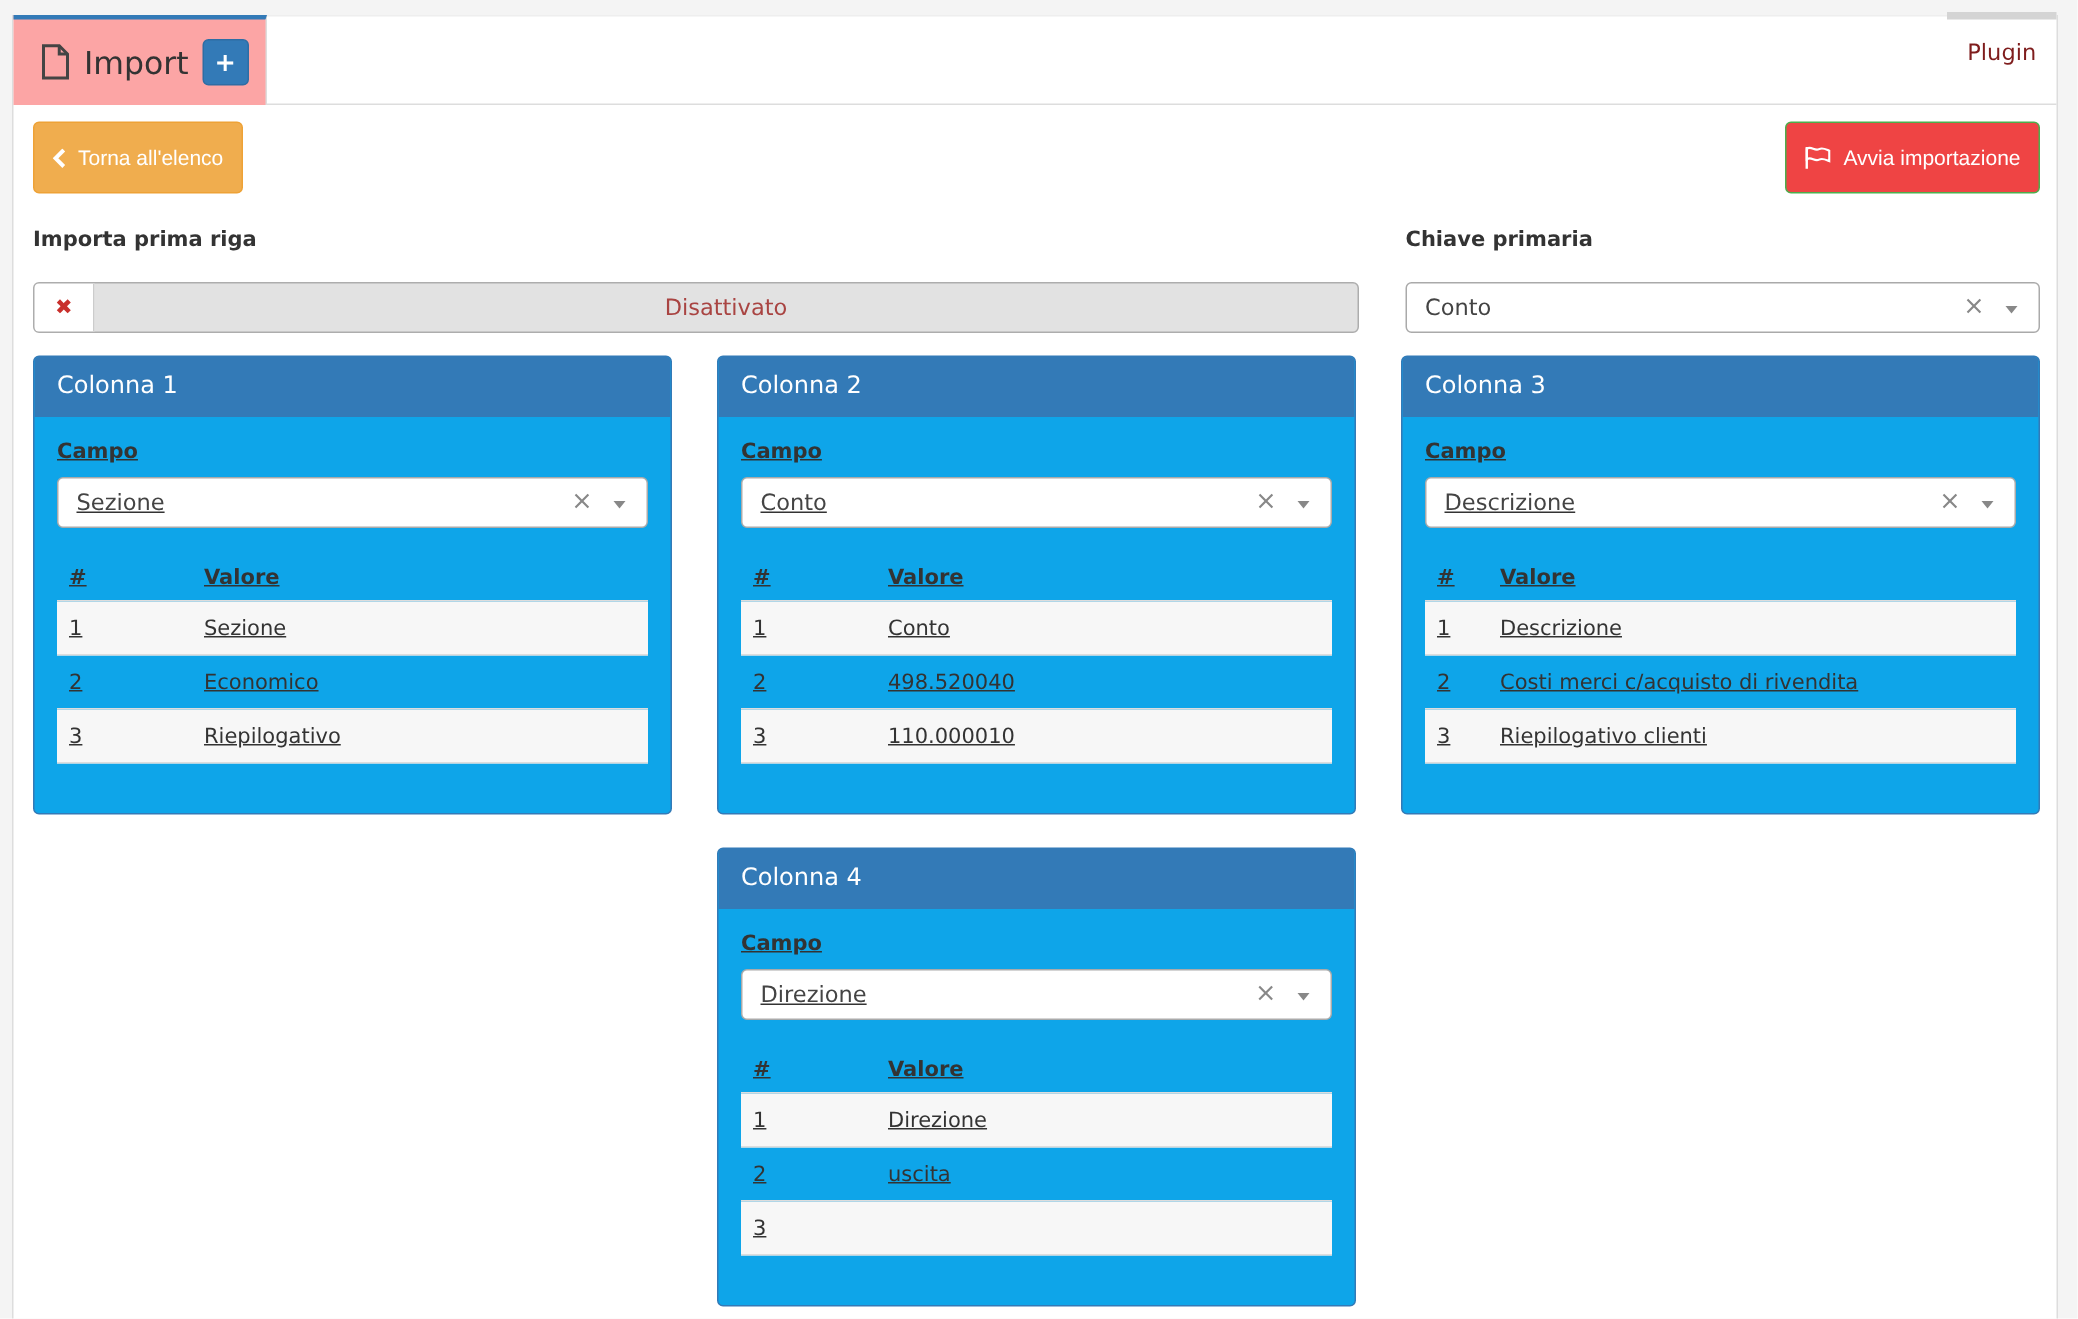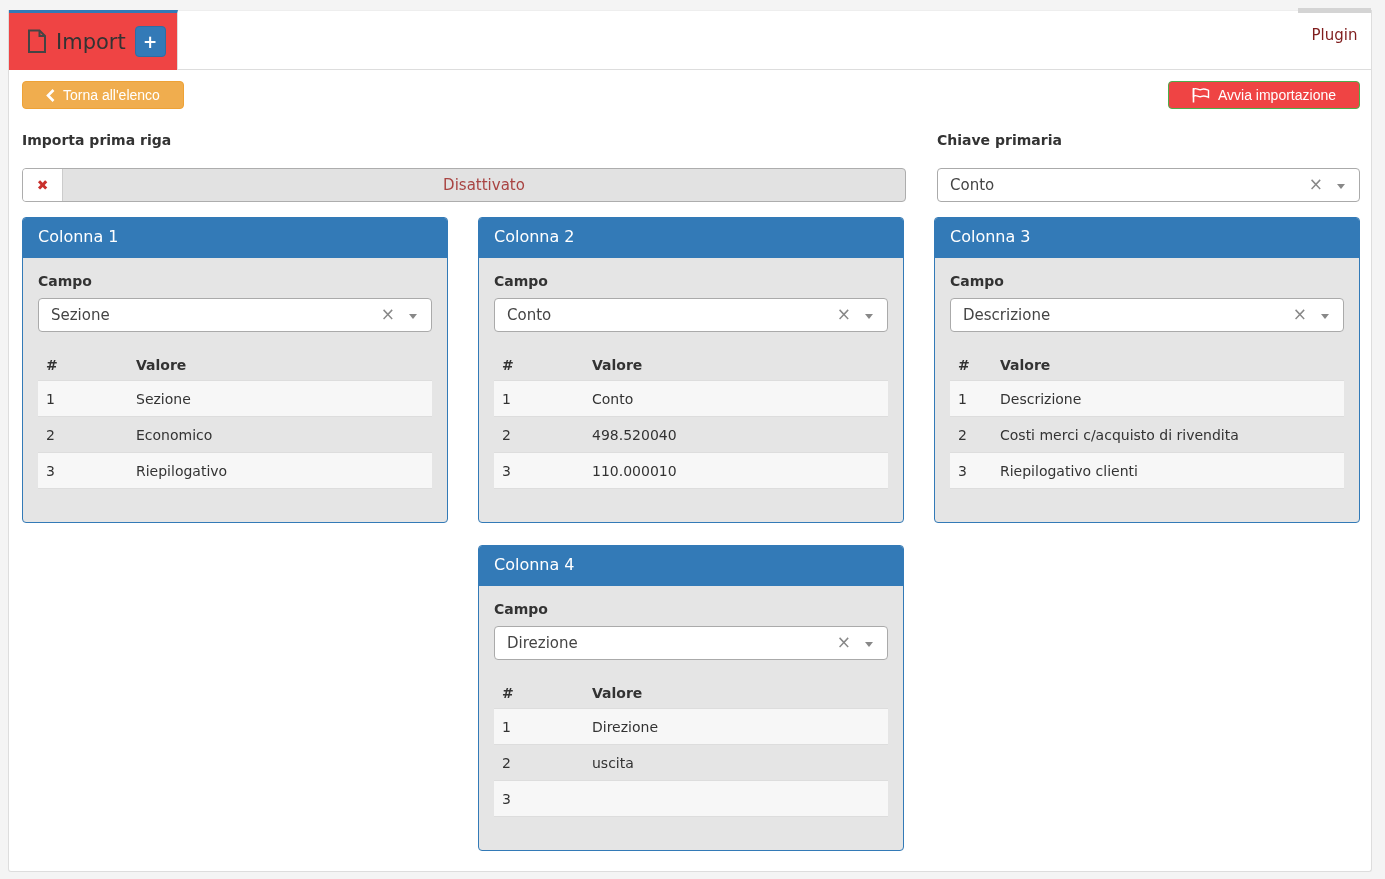--- a/index.html
+++ b/index.html
@@ -12,21 +12,21 @@
   }
   .card {
     width:1364px; margin:10px 0 0 8px;
     background:#fff; border:1px solid #ddd; border-top:none;
     border-radius:0 0 3px 3px;
   }
   
   .tabstrip { display:flex; height:60px; }
   .tab-import {
     border-top:3px solid #337ab7; border-right:1px solid #ddd;
-    background:#ef4444; display:flex; align-items:center;
+    background:#fca5a5; display:flex; align-items:center;
     padding:0 11px 0 18px; gap:9px; cursor:pointer;
   }
   .tab-import-title { font-size:21px; color:#333; white-space:nowrap; }
   .add-btn {
     width:31px; height:31px; background:#337ab7; border:1px solid #2e6da4;
     border-radius:4px; color:#fff; font-size:17px; font-weight:bold;
     display:flex; align-items:center; justify-content:center; cursor:pointer;
   }
   .tab-rest {
     flex:1; border-top:1px solid #eee; border-bottom:1px solid #ddd;
@@ -34,22 +34,22 @@
   }
   .tab-plugin {
     width:73px; margin-top:-3px; border-top:5px solid #d4d4d4;
     display:flex; justify-content:center; align-items:flex-start;
     padding-top:13px; color:#7f1d1d; font-size:15px; cursor:pointer;
   }
   
   .content { padding:11px 11px 20px 13px; }
   .toolbar-row { display:flex; justify-content:space-between; }
   .btn {
-    height:28px; border-radius:4px; color:#fff; font-size:14px;
-    display:inline-flex; align-items:center; gap:8px; padding:0 23px;
+    height:48px; border-radius:4px; color:#fff; font-size:14px;
+    display:inline-flex; align-items:center; gap:8px; padding:0 12px;
     border:1px solid transparent; cursor:pointer; white-space:nowrap;
   }
   .btn-back  { background:#f0ad4e; border-color:#eea236; }
   .btn-start { background:#ef4444; border-color:#4cae4c; }
   .settings-row { display:flex; gap:31px; margin-top:23px; }
   .settings-left { width:884px; }
   .settings-right { flex:1; }
   .field-label { font-weight:bold; font-size:14px; margin-bottom:20px; color:#333; }
   .toggle {
     display:flex; height:34px; border:1px solid #adadad; border-radius:4px;
@@ -71,24 +71,24 @@
   }
   .select .clear { position:absolute; right:36px; top:7px; color:#888; font-size:17px; line-height:1; cursor:pointer; }
   .select .arrow {
     position:absolute; right:14px; top:15px; width:0; height:0;
     border-left:4px solid transparent; border-right:4px solid transparent;
     border-top:5px solid #888; cursor:pointer;
   }
   
   .panels-row { display:flex; gap:30px; margin-top:15px; }
   .panels-row.second { margin-top:22px;justify-content:center; }
-  .panel { flex:1; border:1px solid #337ab7; border-radius:4px; background:#e5e5e5; overflow:hidden; }
+  .panel { flex:1; border:1px solid #337ab7; border-radius:4px; background:#0ea5e9; overflow:hidden; }
   .panel.single { flex:none; width:calc((100% - 60px)/3); }
   .panel-heading { background:#337ab7; color:#fff; padding:9px 15px; font-size:16px; height:40px; }
-  .panel-body { padding:15px 15px 33px; }
+  .panel-body { padding:15px 15px 33px;text-decoration:underline; }
   .panel-body .field-label { margin-bottom:9px; }
   .panel-body .select { margin-bottom:18px; }
   table { width:100%; border-collapse:collapse; font-size:14px; color:#333; }
   th { text-align:left; font-weight:bold; padding:7px 8px; border-bottom:1px solid #ddd; }
   th.idx { width:90px; }
   .panel-c3 th.idx { width:42px; }
   td { padding:8px; border-bottom:1px solid #ddd; height:36px; }
   tbody tr:nth-child(odd) td { background:#f7f7f7; }
   .icon-svg { display:block; }
 </style>

